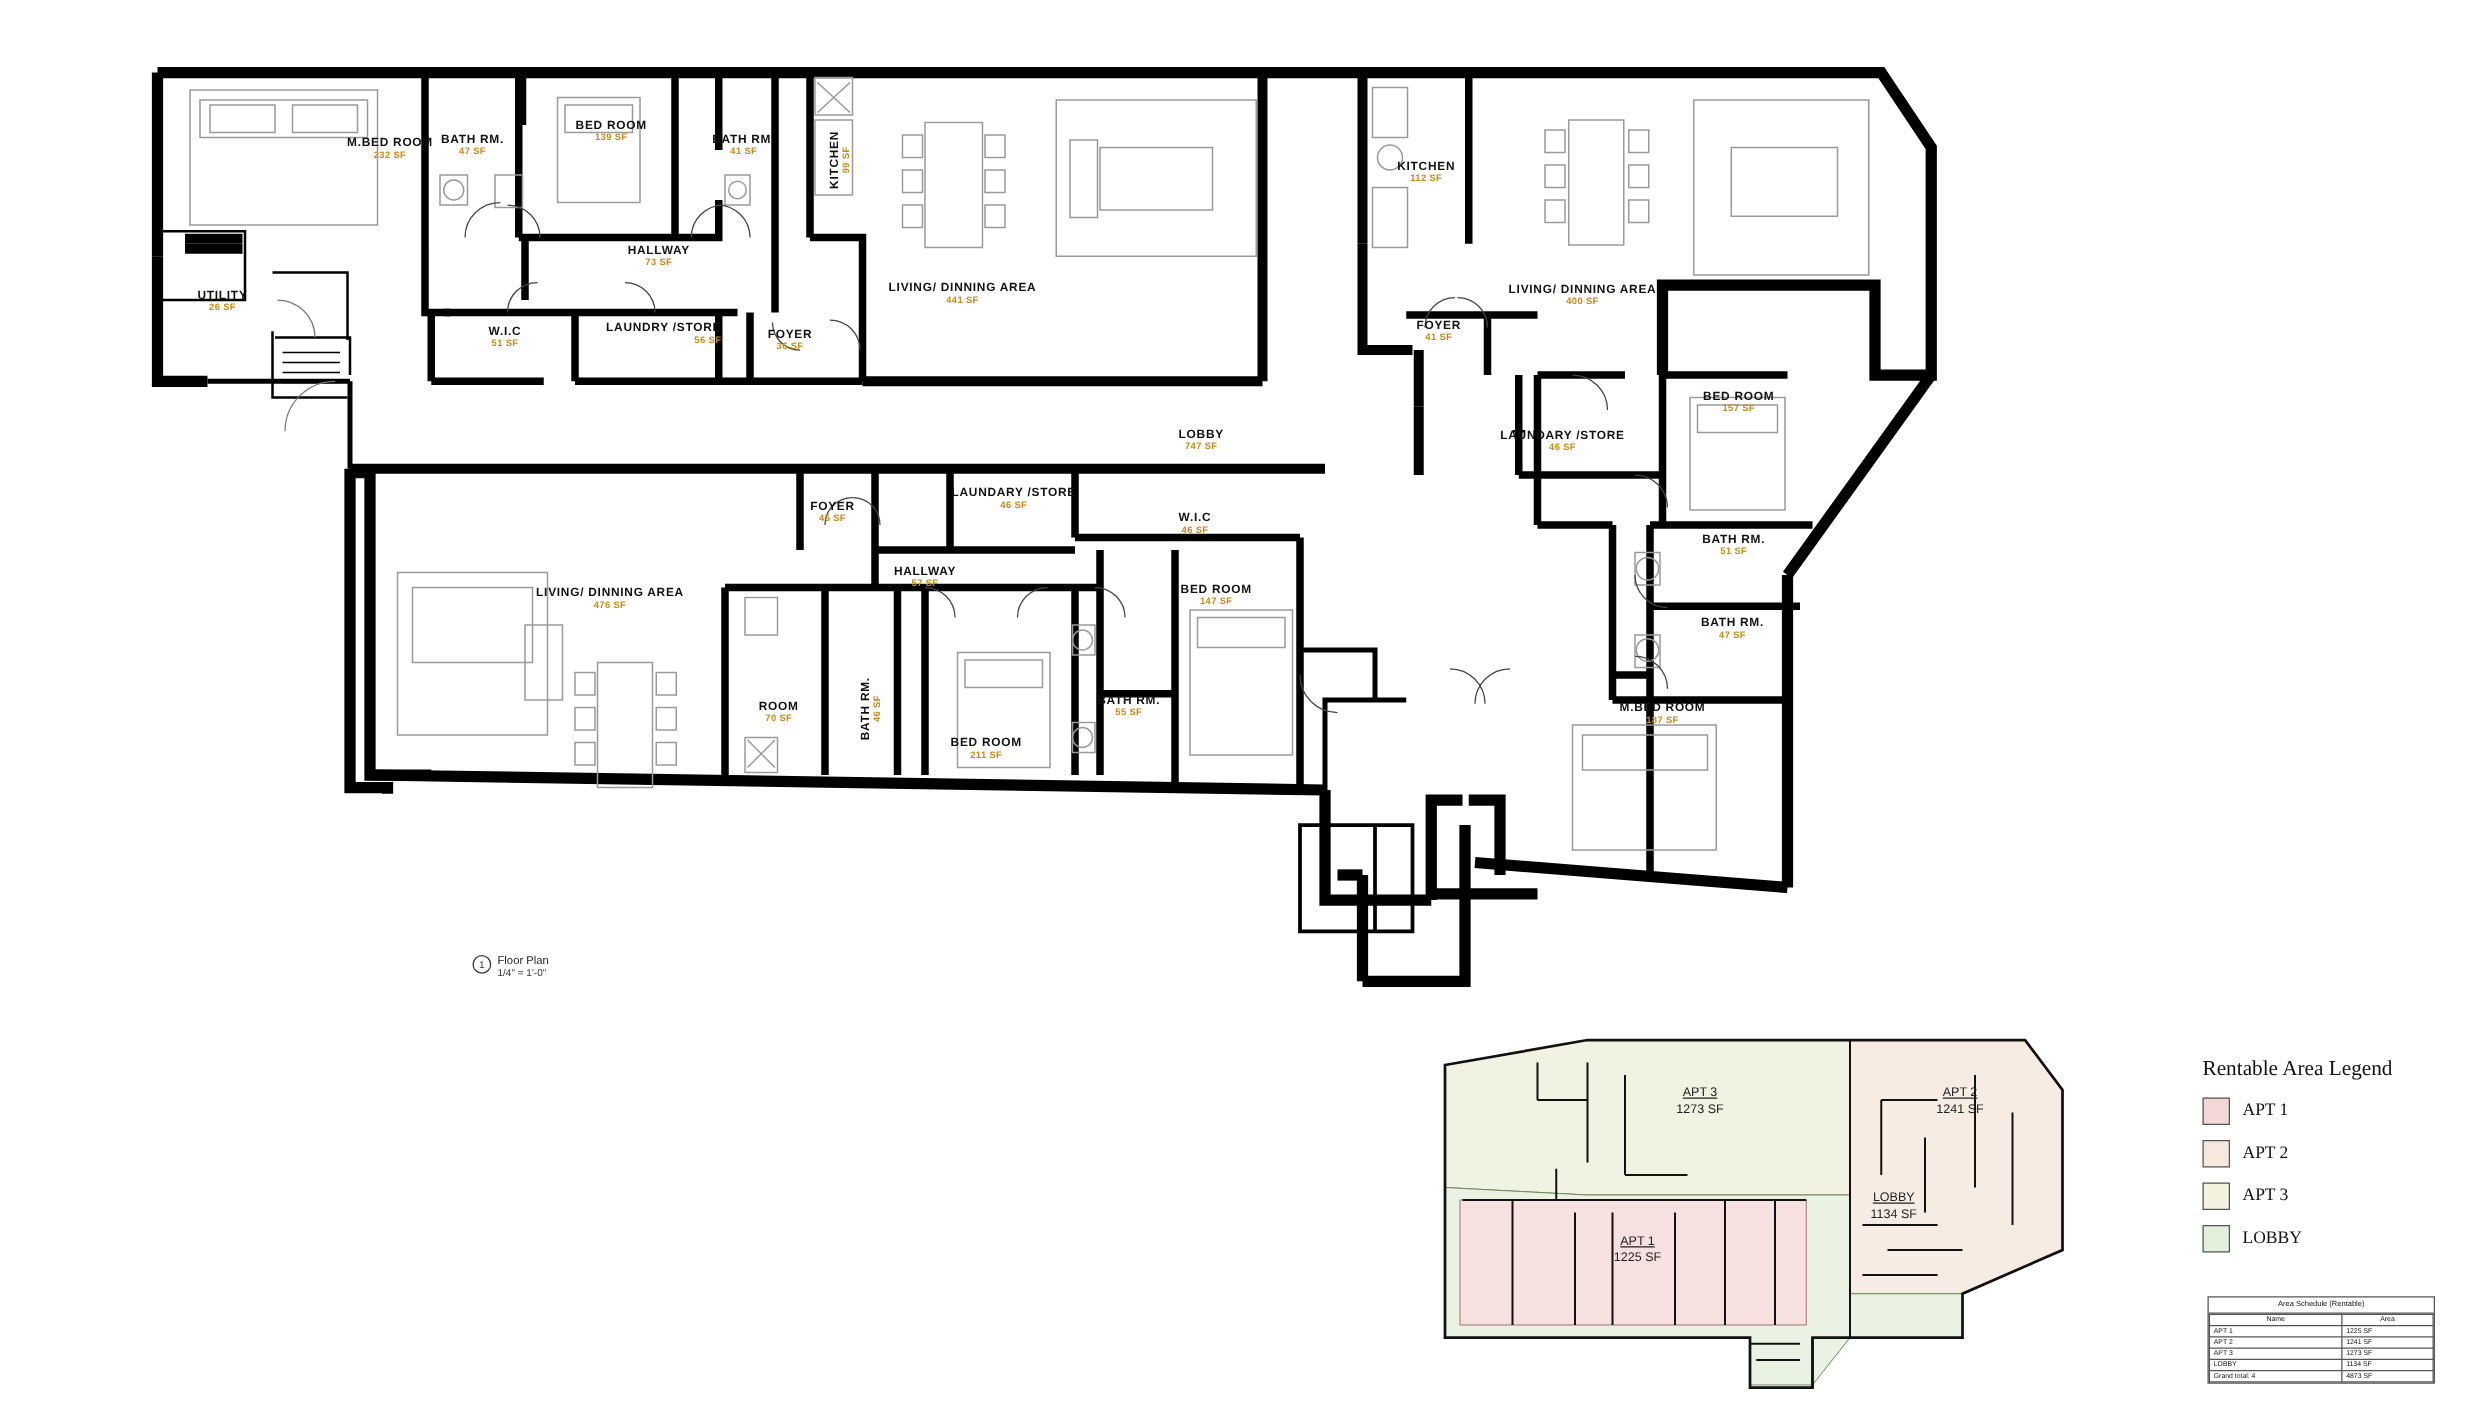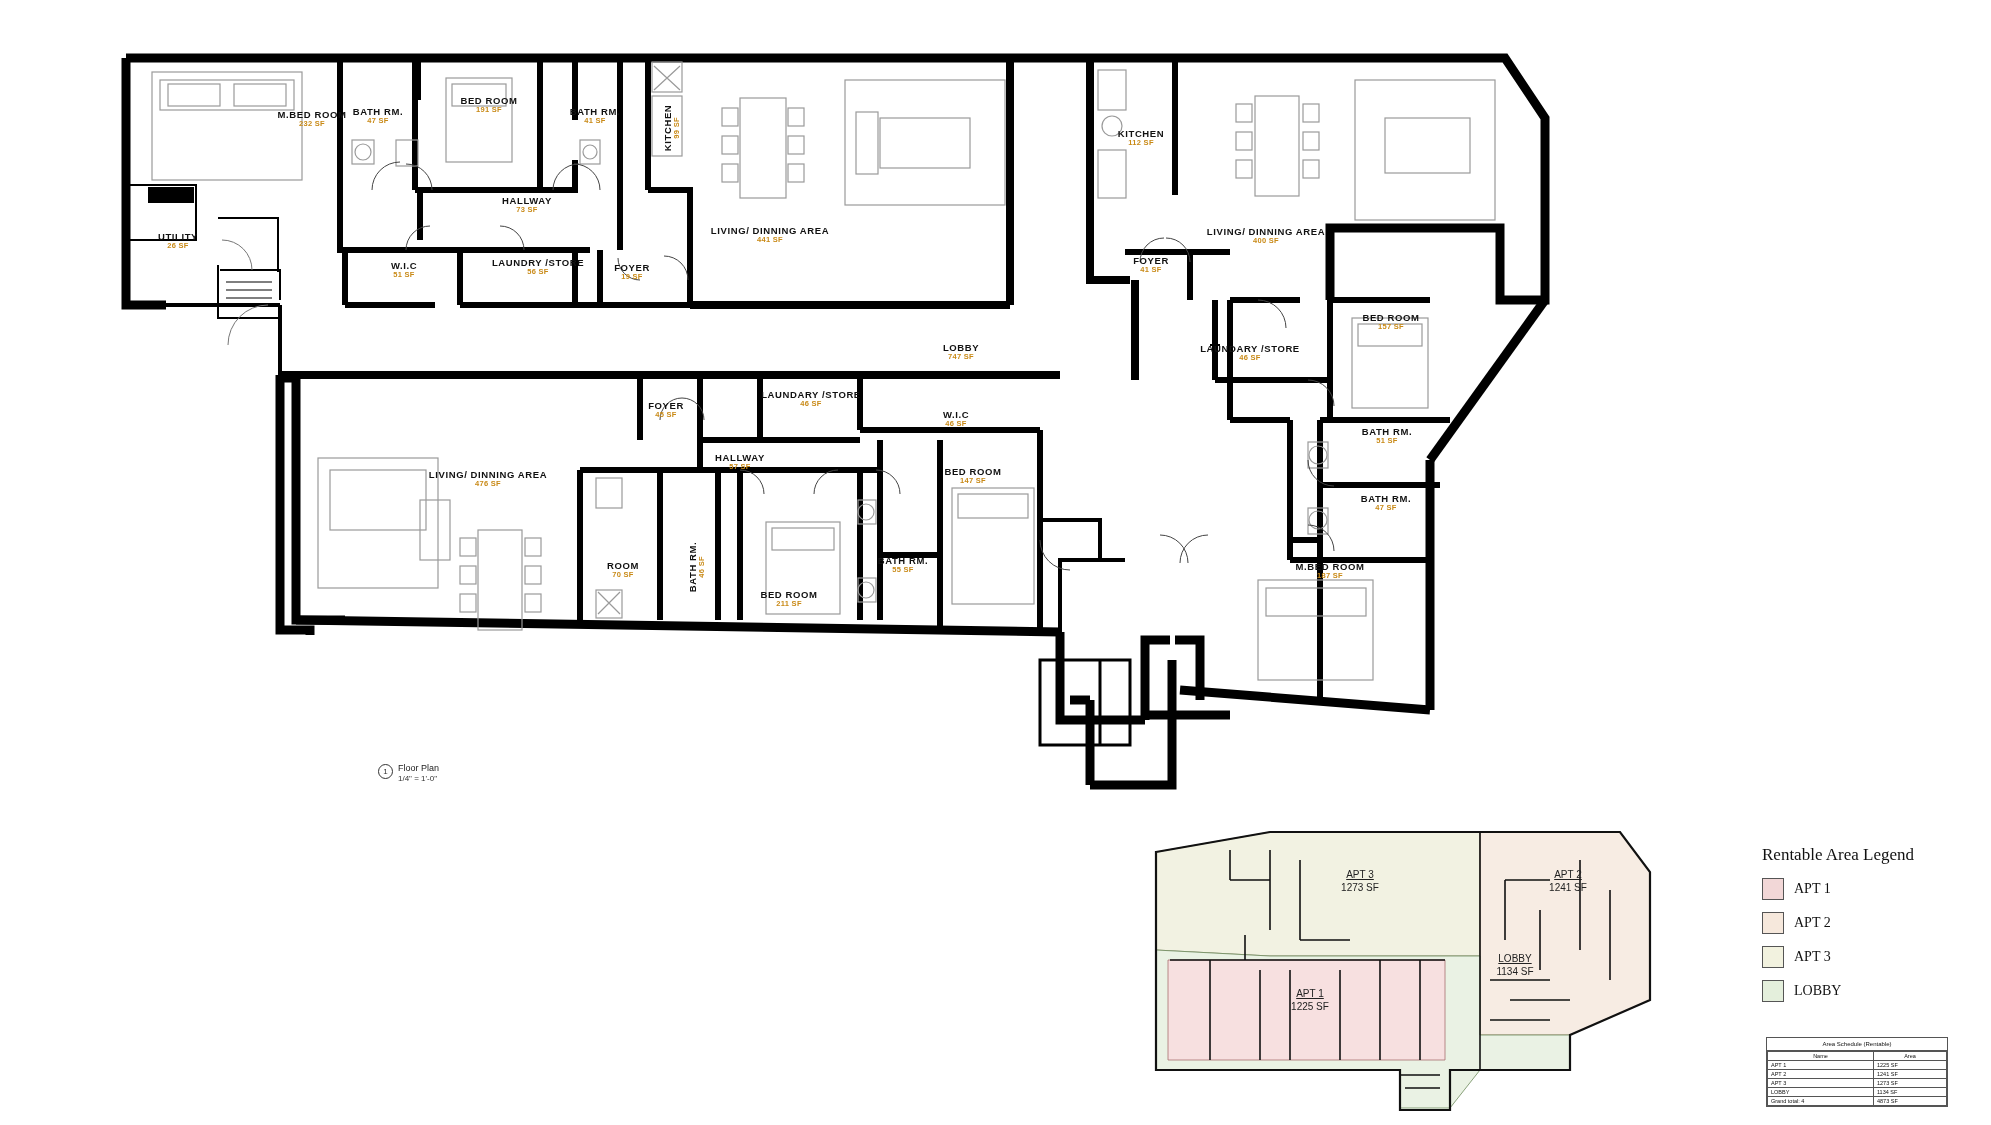--- a/index.html
+++ b/index.html
@@ -379,21 +379,21 @@
     <div class="room-label" style="left: 252px; top: 110px; width: 120px;">
       <span class="nm">M.BED ROOM</span>
       <span class="ar">232 SF</span>
     </div>
     <div class="room-label" style="left: 318px; top: 107px; width: 120px;">
       <span class="nm">BATH RM.</span>
       <span class="ar">47 SF</span>
     </div>
     <div class="room-label" style="left: 429px; top: 96px; width: 120px;">
       <span class="nm">BED ROOM</span>
-      <span class="ar">191 SF</span>
+      <span class="ar">139 SF</span>
     </div>
     <div class="room-label" style="left: 535px; top: 107px; width: 120px;">
       <span class="nm">BATH RM.</span>
       <span class="ar">41 SF</span>
     </div>
     <div class="room-label vert" style="left: 612px; top: 119px; width: 120px;">
       <span class="nm">KITCHEN</span>
       <span class="ar">99 SF</span>
     </div>
     <div class="room-label" style="left: 467px; top: 196px; width: 120px;">
@@ -405,27 +405,27 @@
       <span class="ar">441 SF</span>
     </div>
     <div class="room-label" style="left: 118px; top: 232px; width: 120px;">
       <span class="nm">UTILITY</span>
       <span class="ar">26 SF</span>
     </div>
     <div class="room-label" style="left: 344px; top: 261px; width: 120px;">
       <span class="nm">W.I.C</span>
       <span class="ar">51 SF</span>
     </div>
-    <div class="room-label" style="left: 478px; top: 258px; width: 120px;">
+    <div class="room-label" style="left: 457px; top: 258px; width: 120px; text-align: right;">
       <span class="nm">LAUNDRY /STORE</span>
       <span class="ar">56 SF</span>
     </div>
     <div class="room-label" style="left: 572px; top: 263px; width: 120px;">
       <span class="nm">FOYER</span>
-      <span class="ar">19 SF</span>
+      <span class="ar">36 SF</span>
     </div>
     <div class="room-label" style="left: 1081px; top: 129px; width: 120px;">
       <span class="nm">KITCHEN</span>
       <span class="ar">112 SF</span>
     </div>
     <div class="room-label" style="left: 1206px; top: 227px; width: 120px;">
       <span class="nm">LIVING/ DINNING AREA</span>
       <span class="ar">400 SF</span>
     </div>
     <div class="room-label" style="left: 1091px; top: 256px; width: 120px;">

